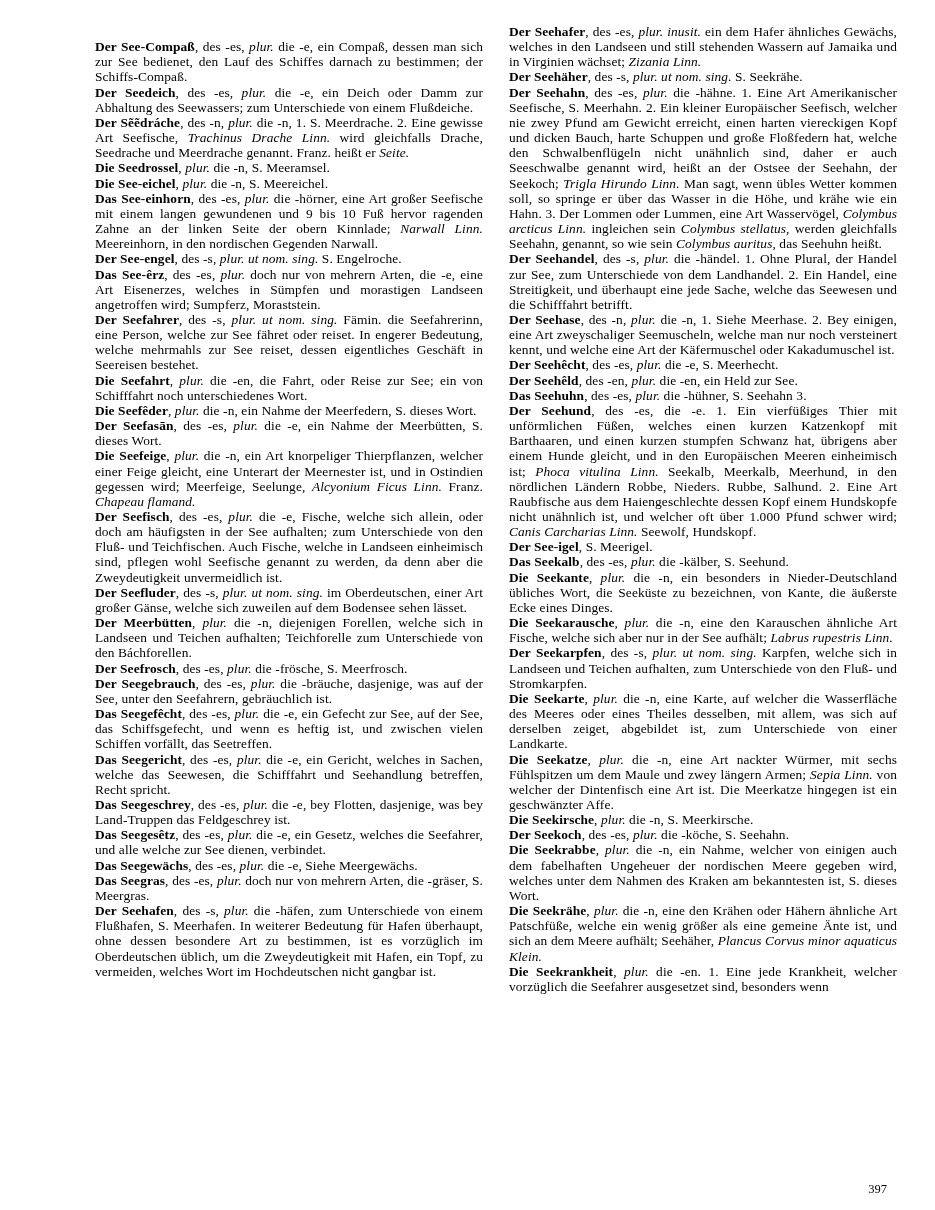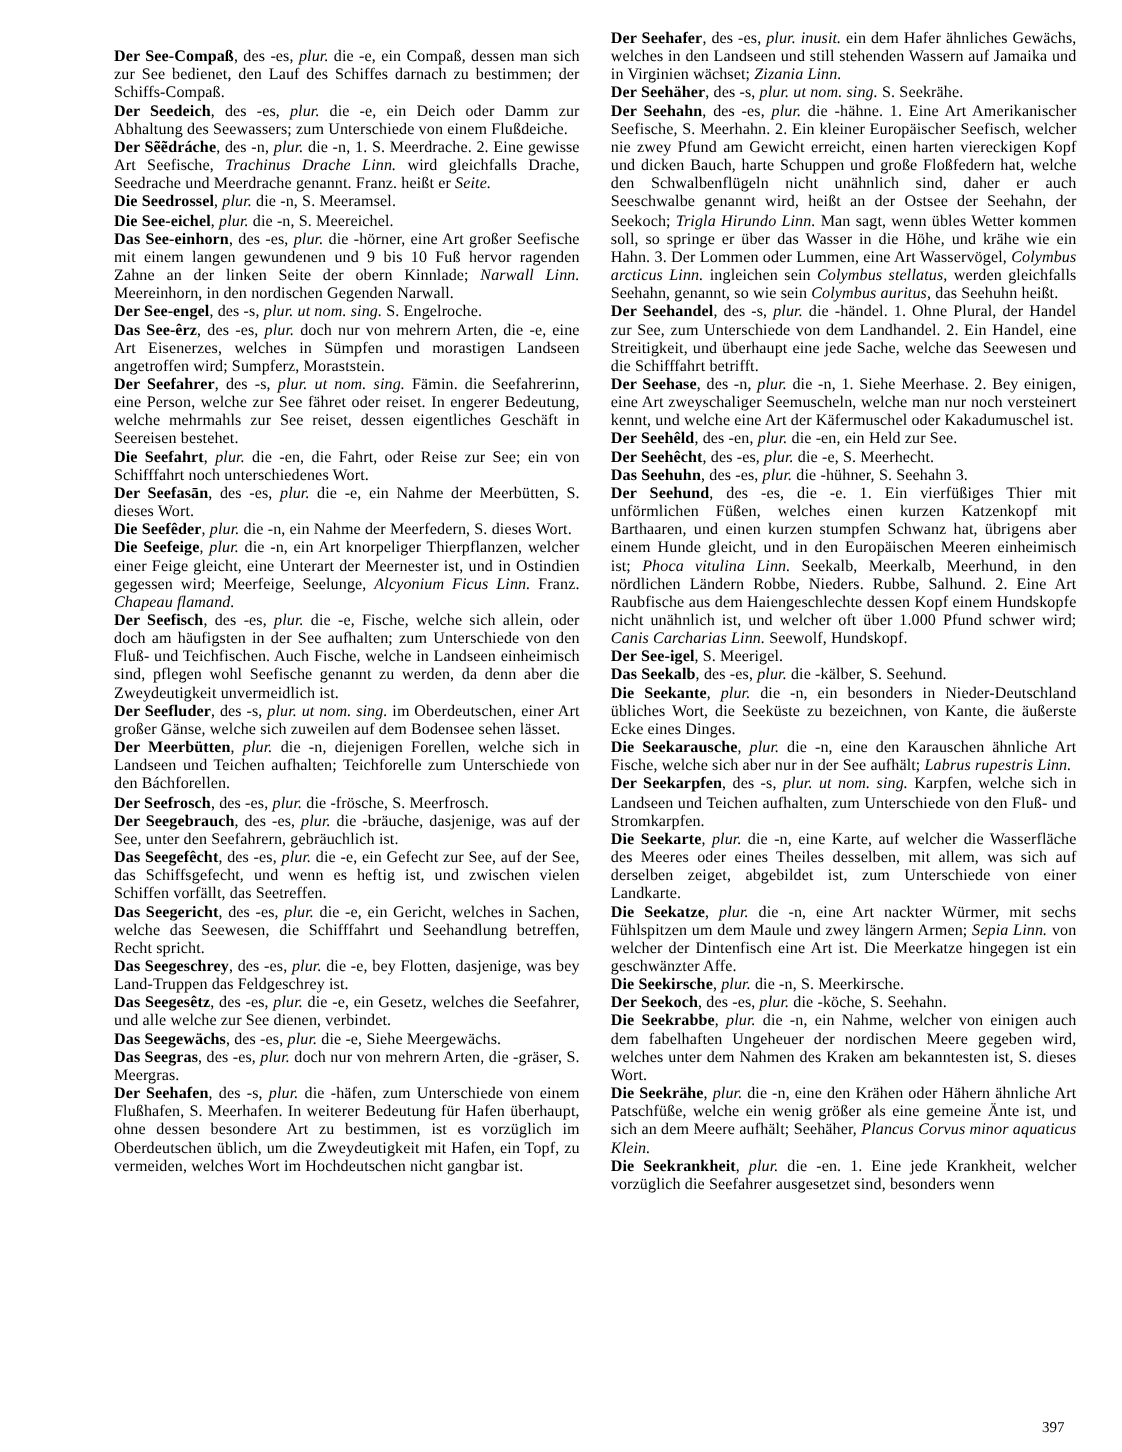--- a/index.html
+++ b/index.html
@@ -52,44 +52,44 @@
         <p class="entry"><b>Der See-Compaß</b><span>, des -es, </span><i>plur.</i><span> die -e, ein Compaß, dessen man sich zur See bedienet, den Lauf des Schiffes darnach zu bestimmen; der Schiffs-Compaß.</span></p>
         <p class="entry"><b>Der Seedeich</b><span>, des -es, </span><i>plur.</i><span> die -e, ein Deich oder Damm zur Abhaltung des Seewassers; zum Unterschiede von einem Flußdeiche.</span></p>
         <p class="entry"><b>Der Sẽẽdráche</b><span>, des -n, </span><i>plur.</i><span> die -n, 1. S. Meerdrache. 2. Eine gewisse Art Seefische, </span><i>Trachinus Drache Linn.</i><span> wird gleichfalls Drache, Seedrache und Meerdrache genannt. Franz. heißt er </span><i>Seite.</i></p>
         <p class="entry"><b>Die Seedrossel</b><span>, </span><i>plur.</i><span> die -n, S. Meeramsel.</span></p>
         <p class="entry"><b>Die See-eichel</b><span>, </span><i>plur.</i><span> die -n, S. Meereichel.</span></p>
         <p class="entry"><b>Das See-einhorn</b><span>, des -es, </span><i>plur.</i><span> die -hörner, eine Art großer Seefische mit einem langen gewundenen und 9 bis 10 Fuß hervor ragenden Zahne an der linken Seite der obern Kinnlade; </span><i>Narwall Linn.</i><span> Meereinhorn, in den nordischen Gegenden Narwall.</span></p>
         <p class="entry"><b>Der See-engel</b><span>, des -s, </span><i>plur. ut nom. sing.</i><span> S. Engelroche.</span></p>
         <p class="entry"><b>Das See-êrz</b><span>, des -es, </span><i>plur.</i><span> doch nur von mehrern Arten, die -e, eine Art Eisenerzes, welches in Sümpfen und morastigen Landseen angetroffen wird; Sumpferz, Moraststein.</span></p>
         <p class="entry"><b>Der Seefahrer</b><span>, des -s, </span><i>plur. ut nom. sing.</i><span> Fämin. die Seefahrerinn, eine Person, welche zur See fähret oder reiset. In engerer Bedeutung, welche mehrmahls zur See reiset, dessen eigentliches Geschäft in Seereisen bestehet.</span></p>
         <p class="entry"><b>Die Seefahrt</b><span>, </span><i>plur.</i><span> die -en, die Fahrt, oder Reise zur See; ein von Schifffahrt noch unterschiedenes Wort.</span></p>
+        <p class="entry"><b>Die Seefêder</b><span>, </span><i>plur.</i><span> die -n, ein Nahme der Meerfedern, S. dieses Wort.</span></p>
         <p class="entry"><b>Der Seefasān</b><span>, des -es, </span><i>plur.</i><span> die -e, ein Nahme der Meerbütten, S. dieses Wort.</span></p>
-        <p class="entry"><b>Die Seefêder</b><span>, </span><i>plur.</i><span> die -n, ein Nahme der Meerfedern, S. dieses Wort.</span></p>
         <p class="entry"><b>Die Seefeige</b><span>, </span><i>plur.</i><span> die -n, ein Art knorpeliger Thierpflanzen, welcher einer Feige gleicht, eine Unterart der Meernester ist, und in Ostindien gegessen wird; Meerfeige, Seelunge, </span><i>Alcyonium Ficus Linn.</i><span> Franz. </span><i>Chapeau flamand.</i></p>
         <p class="entry"><b>Der Seefisch</b><span>, des -es, </span><i>plur.</i><span> die -e, Fische, welche sich allein, oder doch am häufigsten in der See aufhalten; zum Unterschiede von den Fluß- und Teichfischen. Auch Fische, welche in Landseen einheimisch sind, pflegen wohl Seefische genannt zu werden, da denn aber die Zweydeutigkeit unvermeidlich ist.</span></p>
         <p class="entry"><b>Der Seefluder</b><span>, des -s, </span><i>plur. ut nom. sing.</i><span> im Oberdeutschen, einer Art großer Gänse, welche sich zuweilen auf dem Bodensee sehen lässet.</span></p>
         <p class="entry"><b>Der Meerbütten</b><span>, </span><i>plur.</i><span> die -n, diejenigen Forellen, welche sich in Landseen und Teichen aufhalten; Teichforelle zum Unterschiede von den Báchforellen.</span></p>
         <p class="entry"><b>Der Seefrosch</b><span>, des -es, </span><i>plur.</i><span> die -frösche, S. Meerfrosch.</span></p>
         <p class="entry"><b>Der Seegebrauch</b><span>, des -es, </span><i>plur.</i><span> die -bräuche, dasjenige, was auf der See, unter den Seefahrern, gebräuchlich ist.</span></p>
         <p class="entry"><b>Das Seegefêcht</b><span>, des -es, </span><i>plur.</i><span> die -e, ein Gefecht zur See, auf der See, das Schiffsgefecht, und wenn es heftig ist, und zwischen vielen Schiffen vorfällt, das Seetreffen.</span></p>
         <p class="entry"><b>Das Seegericht</b><span>, des -es, </span><i>plur.</i><span> die -e, ein Gericht, welches in Sachen, welche das Seewesen, die Schifffahrt und Seehandlung betreffen, Recht spricht.</span></p>
         <p class="entry"><b>Das Seegeschrey</b><span>, des -es, </span><i>plur.</i><span> die -e, bey Flotten, dasjenige, was bey Land-Truppen das Feldgeschrey ist.</span></p>
         <p class="entry"><b>Das Seegesêtz</b><span>, des -es, </span><i>plur.</i><span> die -e, ein Gesetz, welches die Seefahrer, und alle welche zur See dienen, verbindet.</span></p>
         <p class="entry"><b>Das Seegewächs</b><span>, des -es, </span><i>plur.</i><span> die -e, Siehe Meergewächs.</span></p>
         <p class="entry"><b>Das Seegras</b><span>, des -es, </span><i>plur.</i><span> doch nur von mehrern Arten, die -gräser, S. Meergras.</span></p>
         <p class="entry"><b>Der Seehafen</b><span>, des -s, </span><i>plur.</i><span> die -häfen, zum Unterschiede von einem Flußhafen, S. Meerhafen. In weiterer Bedeutung für Hafen überhaupt, ohne dessen besondere Art zu bestimmen, ist es vorzüglich im Oberdeutschen üblich, um die Zweydeutigkeit mit Hafen, ein Topf, zu vermeiden, welches Wort im Hochdeutschen nicht gangbar ist.</span></p>
       </div>
     <div class="col">
         <p class="entry"><b>Der Seehafer</b><span>, des -es, </span><i>plur. inusit.</i><span> ein dem Hafer ähnliches Gewächs, welches in den Landseen und still stehenden Wassern auf Jamaika und in Virginien wächset; </span><i>Zizania Linn.</i></p>
         <p class="entry"><b>Der Seehäher</b><span>, des -s, </span><i>plur. ut nom. sing.</i><span> S. Seekrähe.</span></p>
         <p class="entry"><b>Der Seehahn</b><span>, des -es, </span><i>plur.</i><span> die -hähne. 1. Eine Art Amerikanischer Seefische, S. Meerhahn. 2. Ein kleiner Europäischer Seefisch, welcher nie zwey Pfund am Gewicht erreicht, einen harten viereckigen Kopf und dicken Bauch, harte Schuppen und große Floßfedern hat, welche den Schwalbenflügeln nicht unähnlich sind, daher er auch Seeschwalbe genannt wird, heißt an der Ostsee der Seehahn, der Seekoch; </span><i>Trigla Hirundo Linn.</i><span> Man sagt, wenn übles Wetter kommen soll, so springe er über das Wasser in die Höhe, und krähe wie ein Hahn. 3. Der Lommen oder Lummen, eine Art Wasservögel, </span><i>Colymbus arcticus Linn.</i><span> ingleichen sein </span><i>Colymbus stellatus,</i><span> werden gleichfalls Seehahn, genannt, so wie sein </span><i>Colymbus auritus,</i><span> das Seehuhn heißt.</span></p>
         <p class="entry"><b>Der Seehandel</b><span>, des -s, </span><i>plur.</i><span> die -händel. 1. Ohne Plural, der Handel zur See, zum Unterschiede von dem Landhandel. 2. Ein Handel, eine Streitigkeit, und überhaupt eine jede Sache, welche das Seewesen und die Schifffahrt betrifft.</span></p>
         <p class="entry"><b>Der Seehase</b><span>, des -n, </span><i>plur.</i><span> die -n, 1. Siehe Meerhase. 2. Bey einigen, eine Art zweyschaliger Seemuscheln, welche man nur noch versteinert kennt, und welche eine Art der Käfermuschel oder Kakadumuschel ist.</span></p>
+        <p class="entry"><b>Der Seehêcht</b><span>, des -es, </span><i>plur.</i><span> die -e, S. Meerhecht.</span></p>
         <p class="entry"><b>Der Seehêld</b><span>, des -en, </span><i>plur.</i><span> die -en, ein Held zur See.</span></p>
-        <p class="entry"><b>Der Seehêcht</b><span>, des -es, </span><i>plur.</i><span> die -e, S. Meerhecht.</span></p>
         <p class="entry"><b>Das Seehuhn</b><span>, des -es, </span><i>plur.</i><span> die -hühner, S. Seehahn 3.</span></p>
         <p class="entry"><b>Der Seehund</b><span>, des -es, die -e. 1. Ein vierfüßiges Thier mit unförmlichen Füßen, welches einen kurzen Katzenkopf mit Barthaaren, und einen kurzen stumpfen Schwanz hat, übrigens aber einem Hunde gleicht, und in den Europäischen Meeren einheimisch ist; </span><i>Phoca vitulina Linn.</i><span> Seekalb, Meerkalb, Meerhund, in den nördlichen Ländern Robbe, Nieders. Rubbe, Salhund. 2. Eine Art Raubfische aus dem Haiengeschlechte dessen Kopf einem Hundskopfe nicht unähnlich ist, und welcher oft über 1.000 Pfund schwer wird; </span><i>Canis Carcharias Linn.</i><span> Seewolf, Hundskopf.</span></p>
         <p class="entry"><b>Der See-igel</b><span>, S. Meerigel.</span></p>
         <p class="entry"><b>Das Seekalb</b><span>, des -es, </span><i>plur.</i><span> die -kälber, S. Seehund.</span></p>
         <p class="entry"><b>Die Seekante</b><span>, </span><i>plur.</i><span> die -n, ein besonders in Nieder-Deutschland übliches Wort, die Seeküste zu bezeichnen, von Kante, die äußerste Ecke eines Dinges.</span></p>
         <p class="entry"><b>Die Seekarausche</b><span>, </span><i>plur.</i><span> die -n, eine den Karauschen ähnliche Art Fische, welche sich aber nur in der See aufhält; </span><i>Labrus rupestris Linn.</i></p>
         <p class="entry"><b>Der Seekarpfen</b><span>, des -s, </span><i>plur. ut nom. sing.</i><span> Karpfen, welche sich in Landseen und Teichen aufhalten, zum Unterschiede von den Fluß- und Stromkarpfen.</span></p>
         <p class="entry"><b>Die Seekarte</b><span>, </span><i>plur.</i><span> die -n, eine Karte, auf welcher die Wasserfläche des Meeres oder eines Theiles desselben, mit allem, was sich auf derselben zeiget, abgebildet ist, zum Unterschiede von einer Landkarte.</span></p>
         <p class="entry"><b>Die Seekatze</b><span>, </span><i>plur.</i><span> die -n, eine Art nackter Würmer, mit sechs Fühlspitzen um dem Maule und zwey längern Armen; </span><i>Sepia Linn.</i><span> von welcher der Dintenfisch eine Art ist. Die Meerkatze hingegen ist ein geschwänzter Affe.</span></p>
         <p class="entry"><b>Die Seekirsche</b><span>, </span><i>plur.</i><span> die -n, S. Meerkirsche.</span></p>

